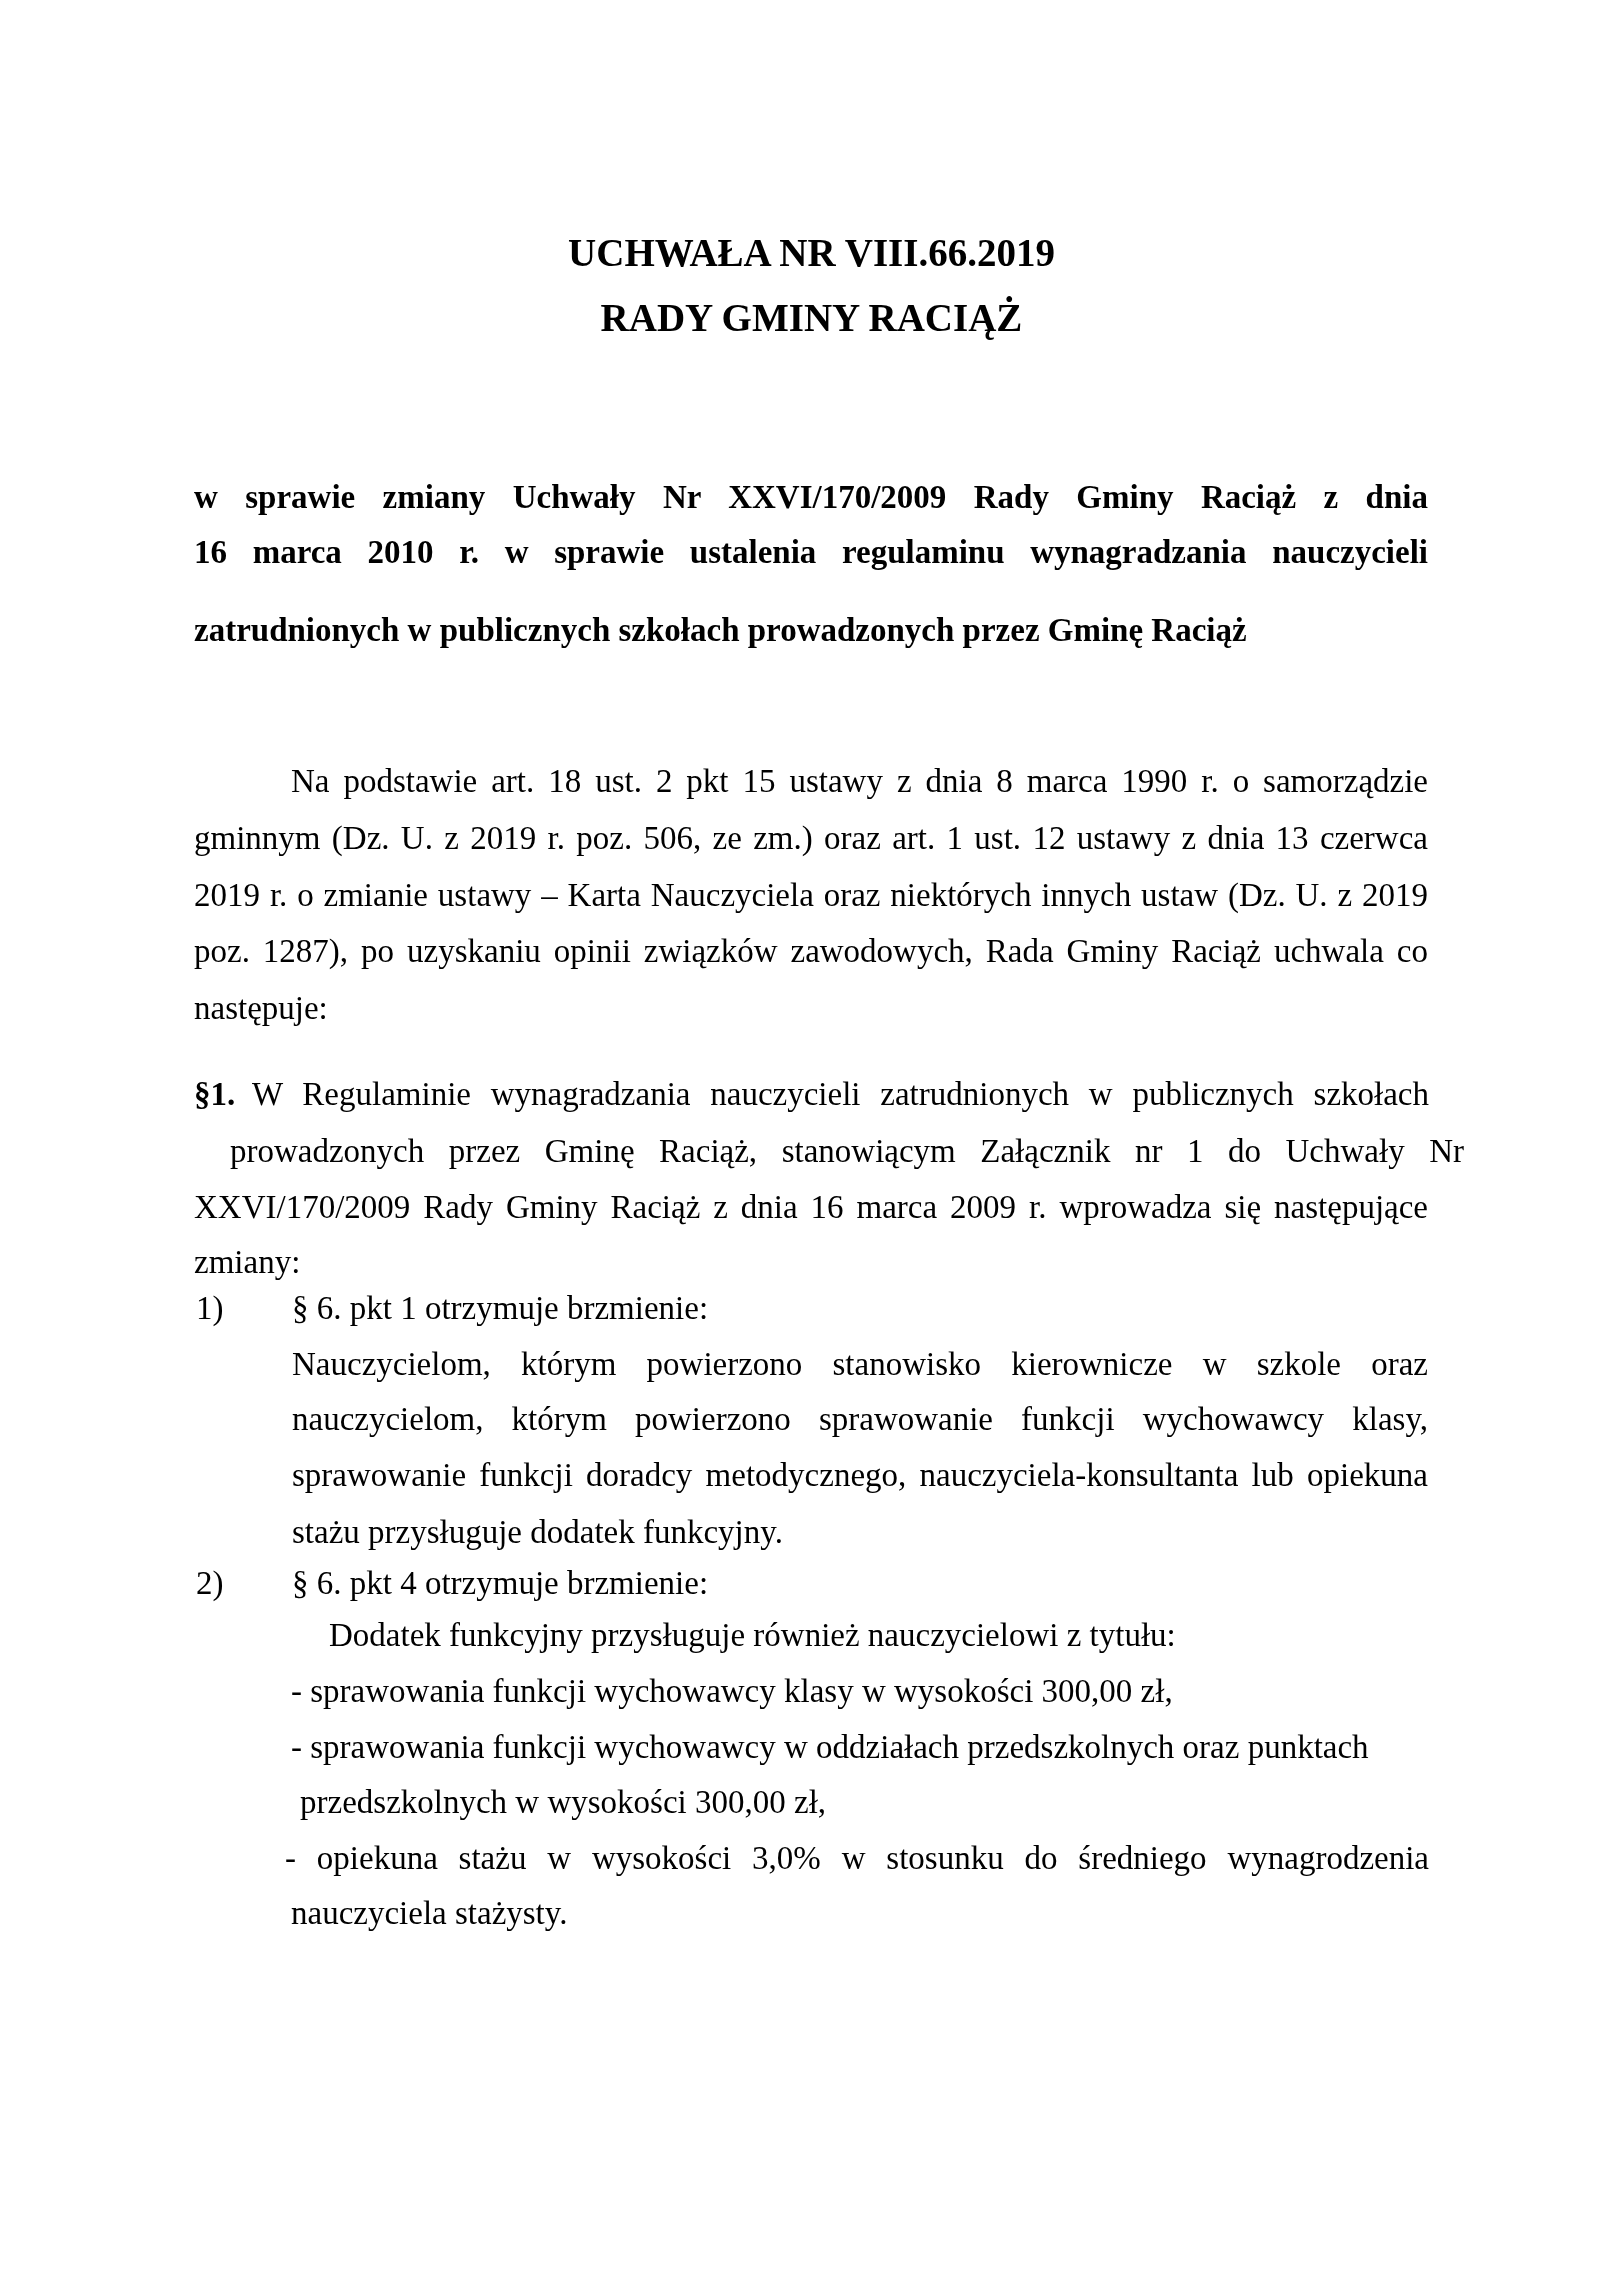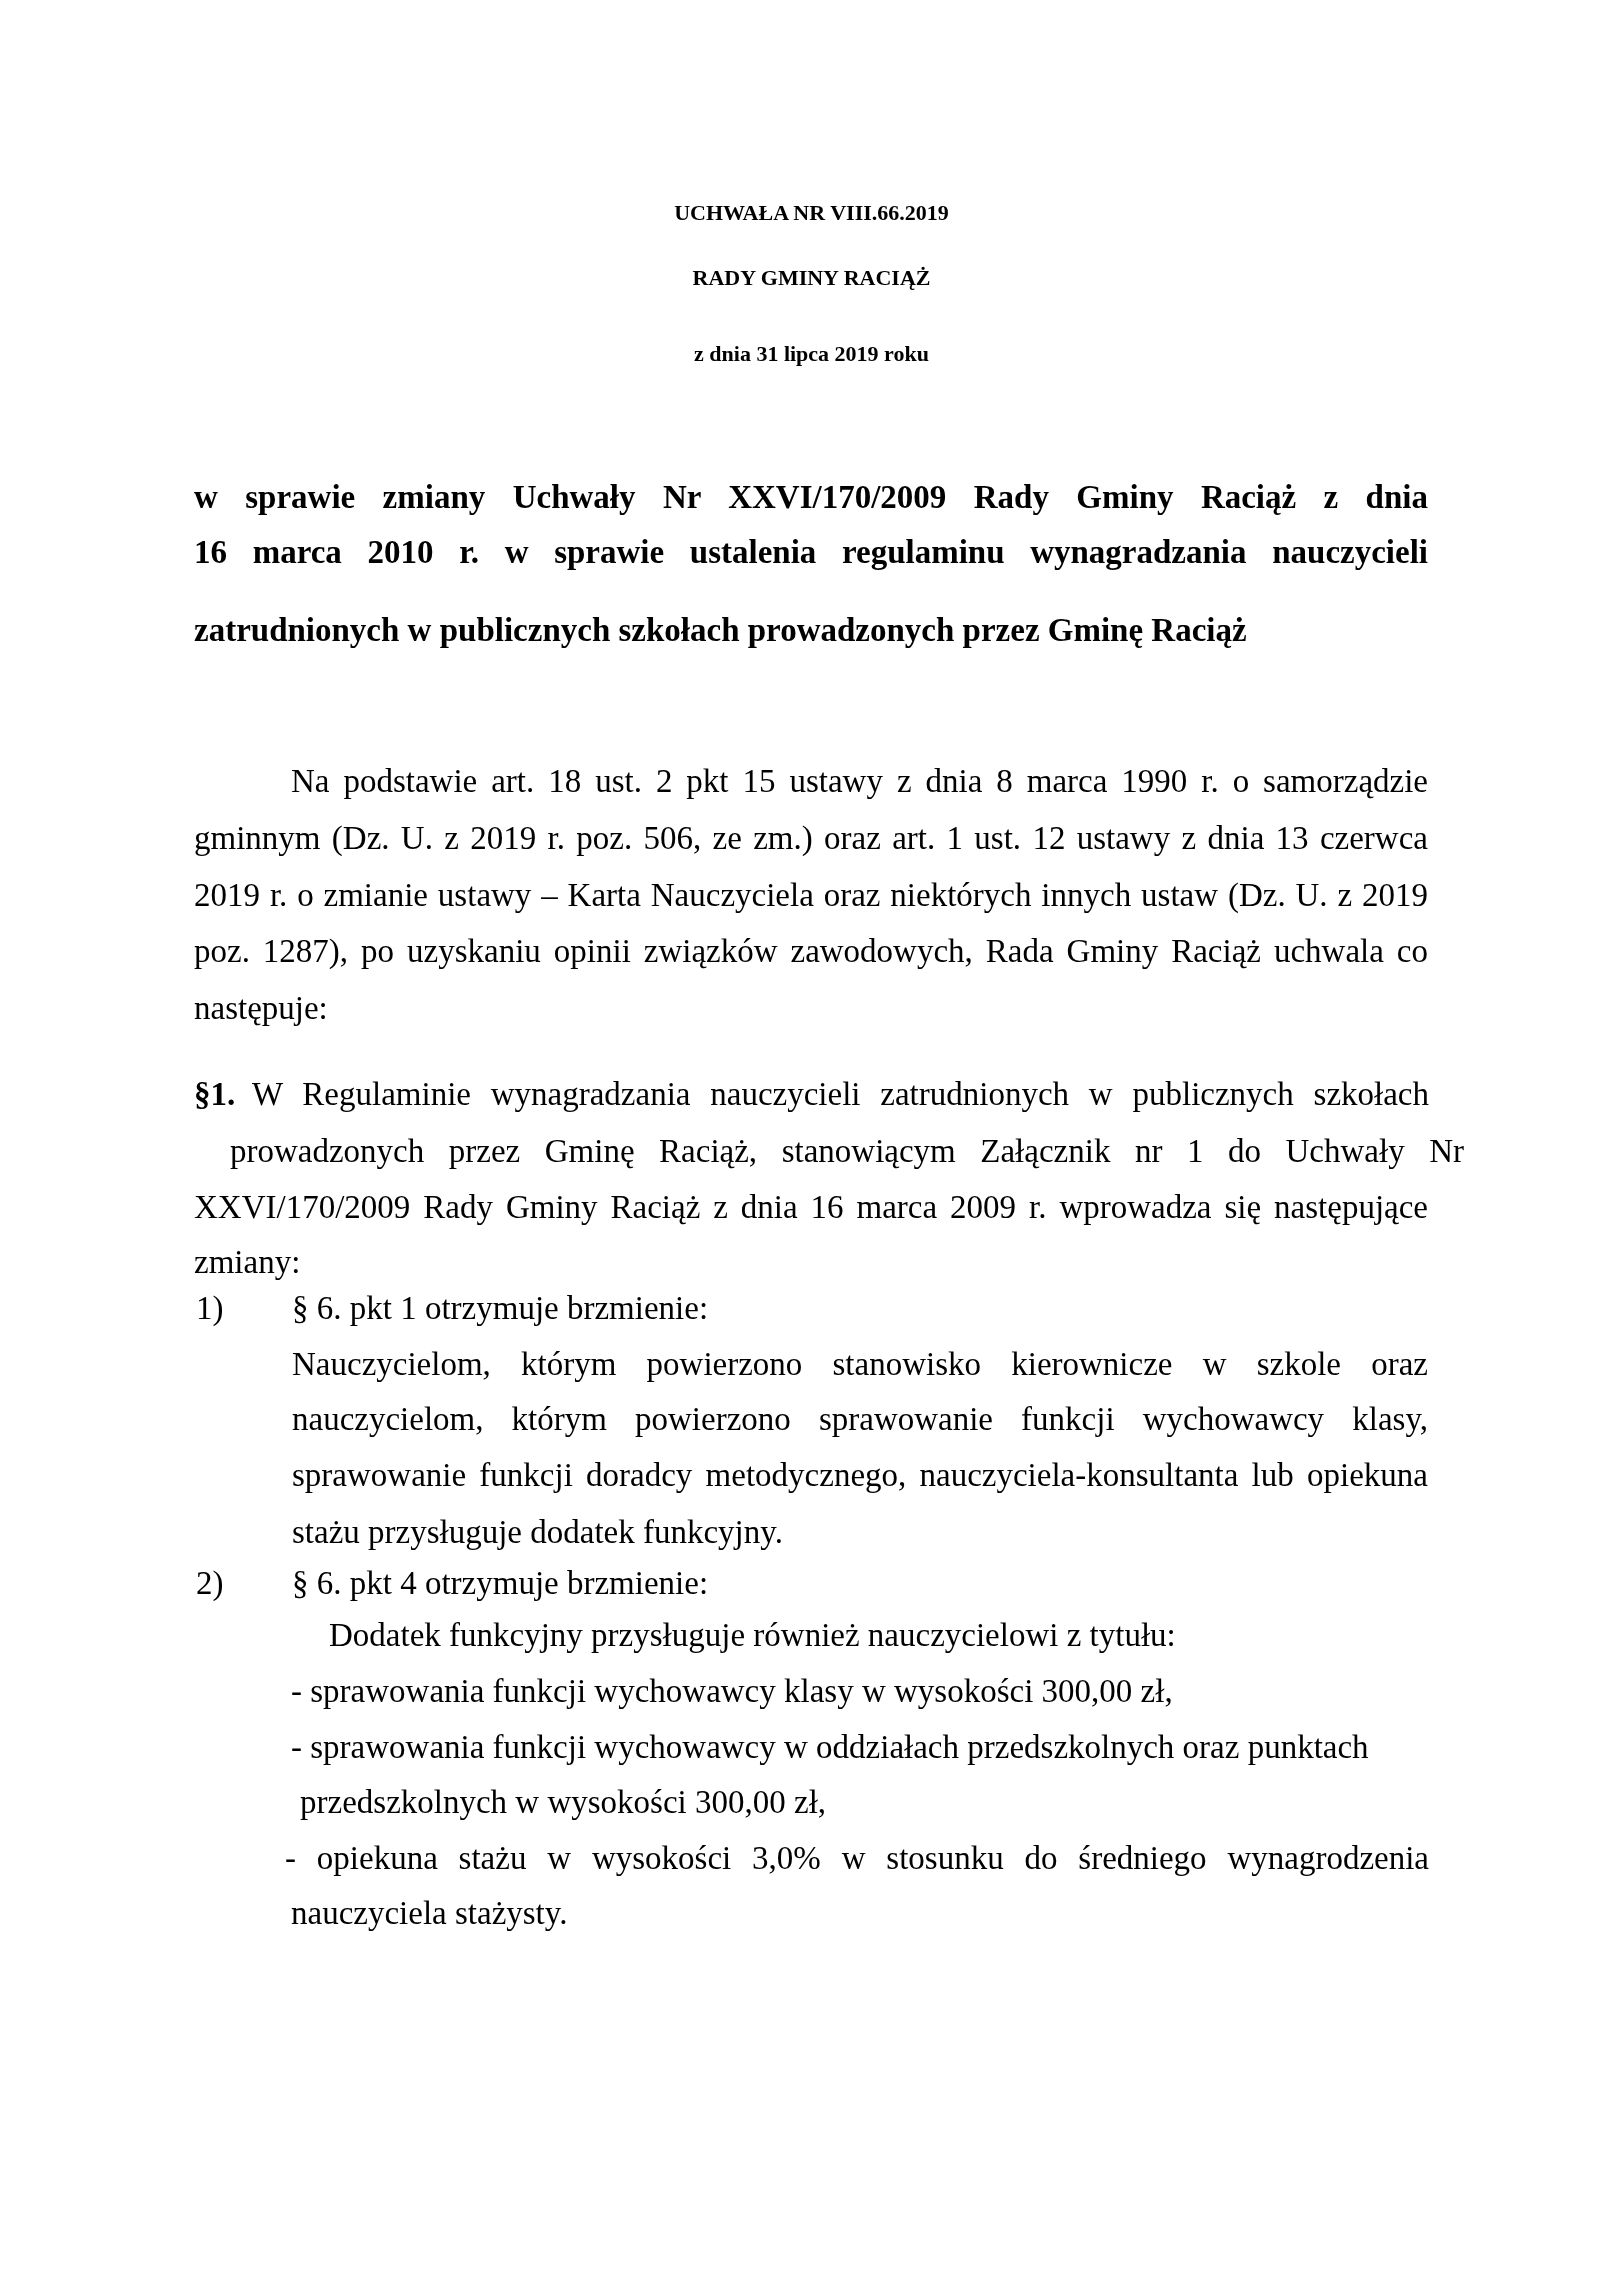--- a/index.html
+++ b/index.html
@@ -11,30 +11,29 @@
   .page { position: absolute; left: 0; top: 0; width: 1623px; height: 2295px; background: #fff; }
   .line {
     position: absolute; white-space: nowrap;
     font-size: 33px; line-height: 39px; height: 39px;
   }
   .center { left: 0; width: 1623px; text-align: center; }
   .bold { font-weight: bold; }
   .just {
     text-align: justify; text-align-last: justify; white-space: normal; overflow: hidden;
   }
-  .title { font-size: 22px; }
+  .title { font-size: 39px; margin-top: 40px; }
 </style>
 </head>
 <body>
 
 <div class="page">
 
   <div class="line center bold title" style="top:193px;">UCHWAŁA NR VIII.66.2019</div>
   <div class="line center bold title" style="top:258px;">RADY GMINY RACIĄŻ</div>
-  <div class="line center bold title" style="top:334px;">z dnia 31 lipca 2019 roku</div>
 
   <div class="line bold just" style="top:478px; left:194px; width:1234px;">w sprawie zmiany Uchwały Nr XXVI/170/2009 Rady Gminy Raciąż z dnia</div>
   <div class="line bold just" style="top:533px; left:194px; width:1234px;">16 marca 2010 r. w sprawie ustalenia regulaminu wynagradzania nauczycieli</div>
   <div class="line bold" style="top:589px; left:194px;margin-top:22px;">zatrudnionych w publicznych szkołach prowadzonych przez Gminę Raciąż</div>
 
   <div class="line just" style="top:762px; left:291px; width:1137px;">Na podstawie art. 18 ust. 2 pkt 15 ustawy z dnia 8 marca 1990 r. o samorządzie</div>
   <div class="line just" style="top:819px; left:194px; width:1234px;">gminnym (Dz. U. z 2019 r. poz. 506, ze zm.) oraz art. 1 ust. 12 ustawy z dnia 13 czerwca</div>
   <div class="line just" style="top:876px; left:194px; width:1234px;">2019 r. o zmianie ustawy – Karta Nauczyciela oraz niektórych innych ustaw (Dz. U. z 2019 r.</div>
   <div class="line just" style="top:932px; left:194px; width:1234px;">poz. 1287), po uzyskaniu opinii związków zawodowych, Rada Gminy Raciąż uchwala co</div>
   <div class="line" style="top:989px; left:194px;">następuje:</div>

